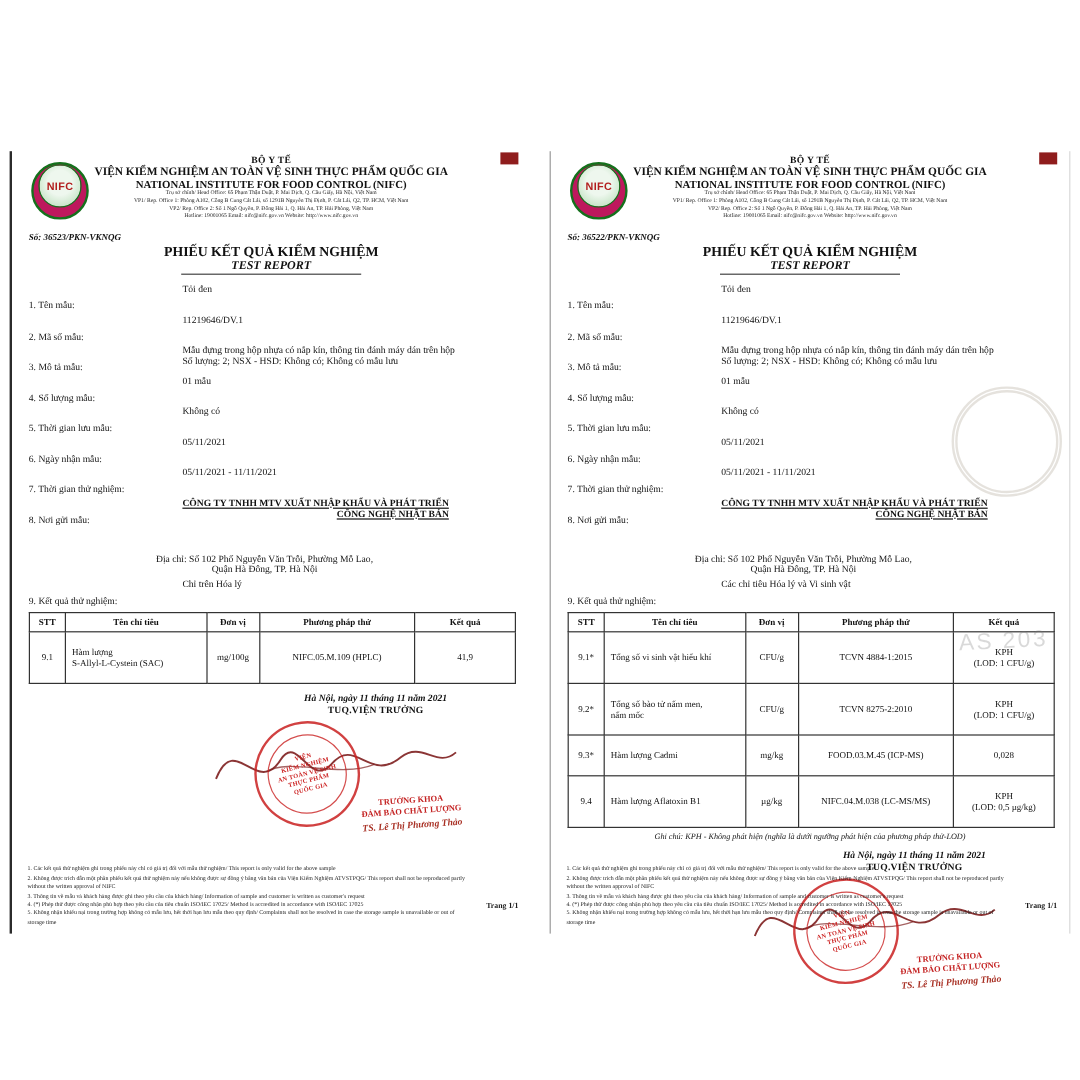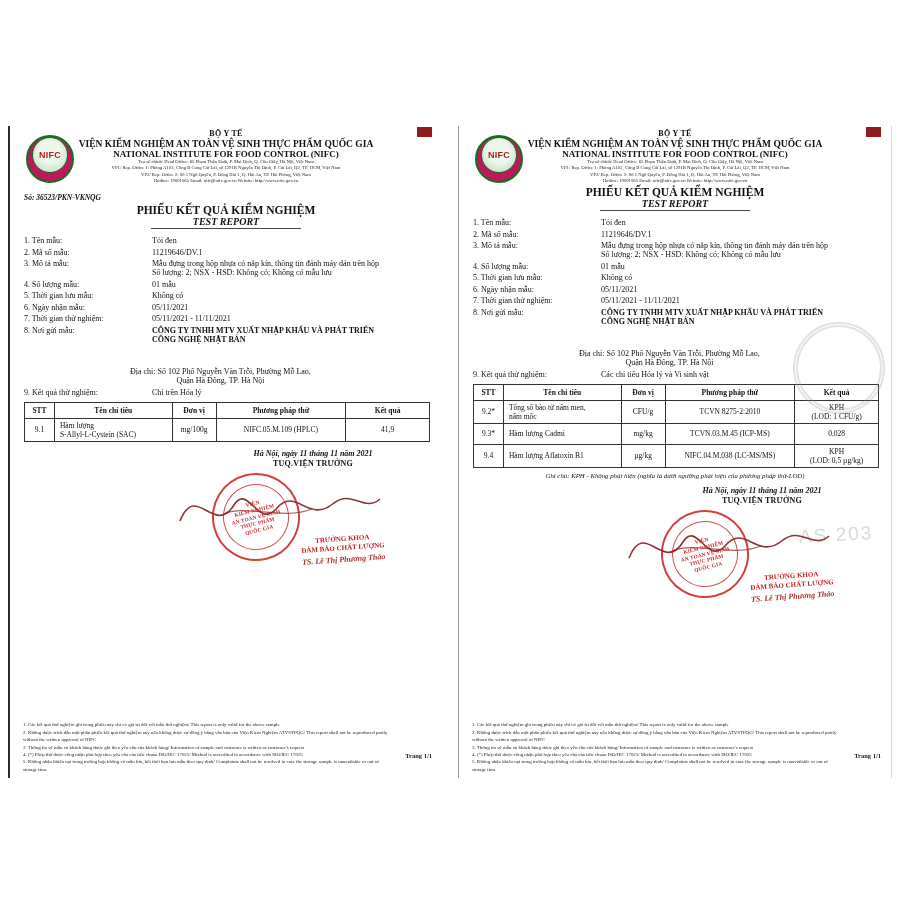--- a/index.html
+++ b/index.html
@@ -32,29 +32,29 @@
 
   .so { margin: 9px 0 0 14px; font-size: 7.5px; font-weight: bold; font-style: italic; }
   .ttl { text-align: center; margin-top: 2px; }
   .ttl-vi { font-size: 11.5px; font-weight: bold; }
   .ttl-en { font-size: 10px; font-weight: bold; font-style: italic; }
   .ttl-rule { width: 150px; border-bottom: 1px solid #444; margin: 1px auto 0; }
 
   
   .fields { margin: 7px 14px 0; font-size: 8px; }
   .frow { display: flex; margin-bottom: 2.5px; }
-  .flabel { flex: 0 0 128px; }
+  .flabel { flex: 0 0 128px; margin-top: 14px; }
   .flabel-sm { flex: 0 0 106px; }
   .fval { white-space: pre-line; }
-  .company { font-weight: bold; text-align: left; max-width: 254px; }
+  .company { font-weight: bold; text-align: right; max-width: 254px; text-decoration: underline; }
   .addr-sub { text-align: center; max-width: 254px; margin-top: 21px; }
 
   
   .rtable { border-collapse: collapse; margin: 5px 14px 0; width: 406px; font-size: 7.5px; }
-  .rtable th, .rtable td { border: 1px solid #333; padding: 2px 3px; text-align: center; vertical-align: middle; }
+  .rtable th, .rtable td { border: 1px solid #333; padding: 12px 3px; text-align: center; vertical-align: middle; }
   .rtable th { font-weight: bold; padding: 3px 2px; }
   .rtable td { height: 21px; }
   .rtable td.cname { text-align: left; white-space: pre-line; padding-left: 5px; }
   .rtable td.cres { white-space: pre-line; }
 
   .note { margin: 4px 14px 0; font-size: 6.8px; font-style: italic; text-align: center; }
 
   
   .sign { position: relative; height: 152px; margin-top: 5px; }
   .sign-head { position: absolute; right: 22px; top: 2px; width: 214px; text-align: center; }
@@ -239,20 +239,21 @@
       <div class="redbox"></div>
       <div class="ministry">BỘ Y TẾ</div>
       <div class="inst-vi">VIỆN KIỂM NGHIỆM AN TOÀN VỆ SINH THỰC PHẨM QUỐC GIA</div>
       <div class="inst-en">NATIONAL INSTITUTE FOR FOOD CONTROL (NIFC)</div>
       <div class="addr">Trụ sở chính/ Head Office: 65 Phạm Thận Duật, P. Mai Dịch, Q. Cầu Giấy, Hà Nội, Việt Nam</div>
       <div class="addr">VP1/ Rep. Office 1: Phòng A102, Công B Cung Cát Lái, số 1291B Nguyễn Thị Định, P. Cát Lái, Q2, TP. HCM, Việt Nam</div>
       <div class="addr">VP2/ Rep. Office 2: Số 1 Ngô Quyền, P. Đông Hải 1, Q. Hải An, TP. Hải Phòng, Việt Nam</div>
       <div class="addr">Hotline: 19001065        Email: nifc@nifc.gov.vn        Website: http://www.nifc.gov.vn</div>
     </div>
 
+    <div class="so">Số: 36522/PKN-VKNQG</div>
 
     <div class="ttl">
       <div class="ttl-vi">PHIẾU KẾT QUẢ KIỂM NGHIỆM</div>
       <div class="ttl-en">TEST REPORT</div>
       <div class="ttl-rule"></div>
     </div>
 
     <div class="fields">
       <div class="frow">
           <span class="flabel">1. Tên mẫu:</span>
@@ -311,33 +312,41 @@
         <tr>
           <th>STT</th>
           <th>Tên chỉ tiêu</th>
           <th>Đơn vị</th>
           <th>Phương pháp thử</th>
           <th>Kết quả</th>
         </tr>
       </thead>
       <tbody>
         <tr>
+          <td>9.1*</td>
+          <td class="cname">Tổng số vi sinh vật hiếu khí</td>
+          <td>CFU/g</td>
+          <td>TCVN 4884-1:2015</td>
+          <td class="cres">KPH
+(LOD: 1 CFU/g)</td>
+        </tr>
+        <tr>
           <td>9.2*</td>
           <td class="cname">Tổng số bào tử nấm men,
 nấm mốc</td>
           <td>CFU/g</td>
           <td>TCVN 8275-2:2010</td>
           <td class="cres">KPH
 (LOD: 1 CFU/g)</td>
         </tr>
         <tr>
           <td>9.3*</td>
           <td class="cname">Hàm lượng Cadmi</td>
           <td>mg/kg</td>
-          <td>TCVN.03.M.45 (ICP-MS)</td>
+          <td>FOOD.03.M.45 (ICP-MS)</td>
           <td class="cres">0,028</td>
         </tr>
         <tr>
           <td>9.4</td>
           <td class="cname">Hàm lượng Aflatoxin B1</td>
           <td>µg/kg</td>
           <td>NIFC.04.M.038 (LC-MS/MS)</td>
           <td class="cres">KPH
 (LOD: 0,5 µg/kg)</td>
         </tr>

